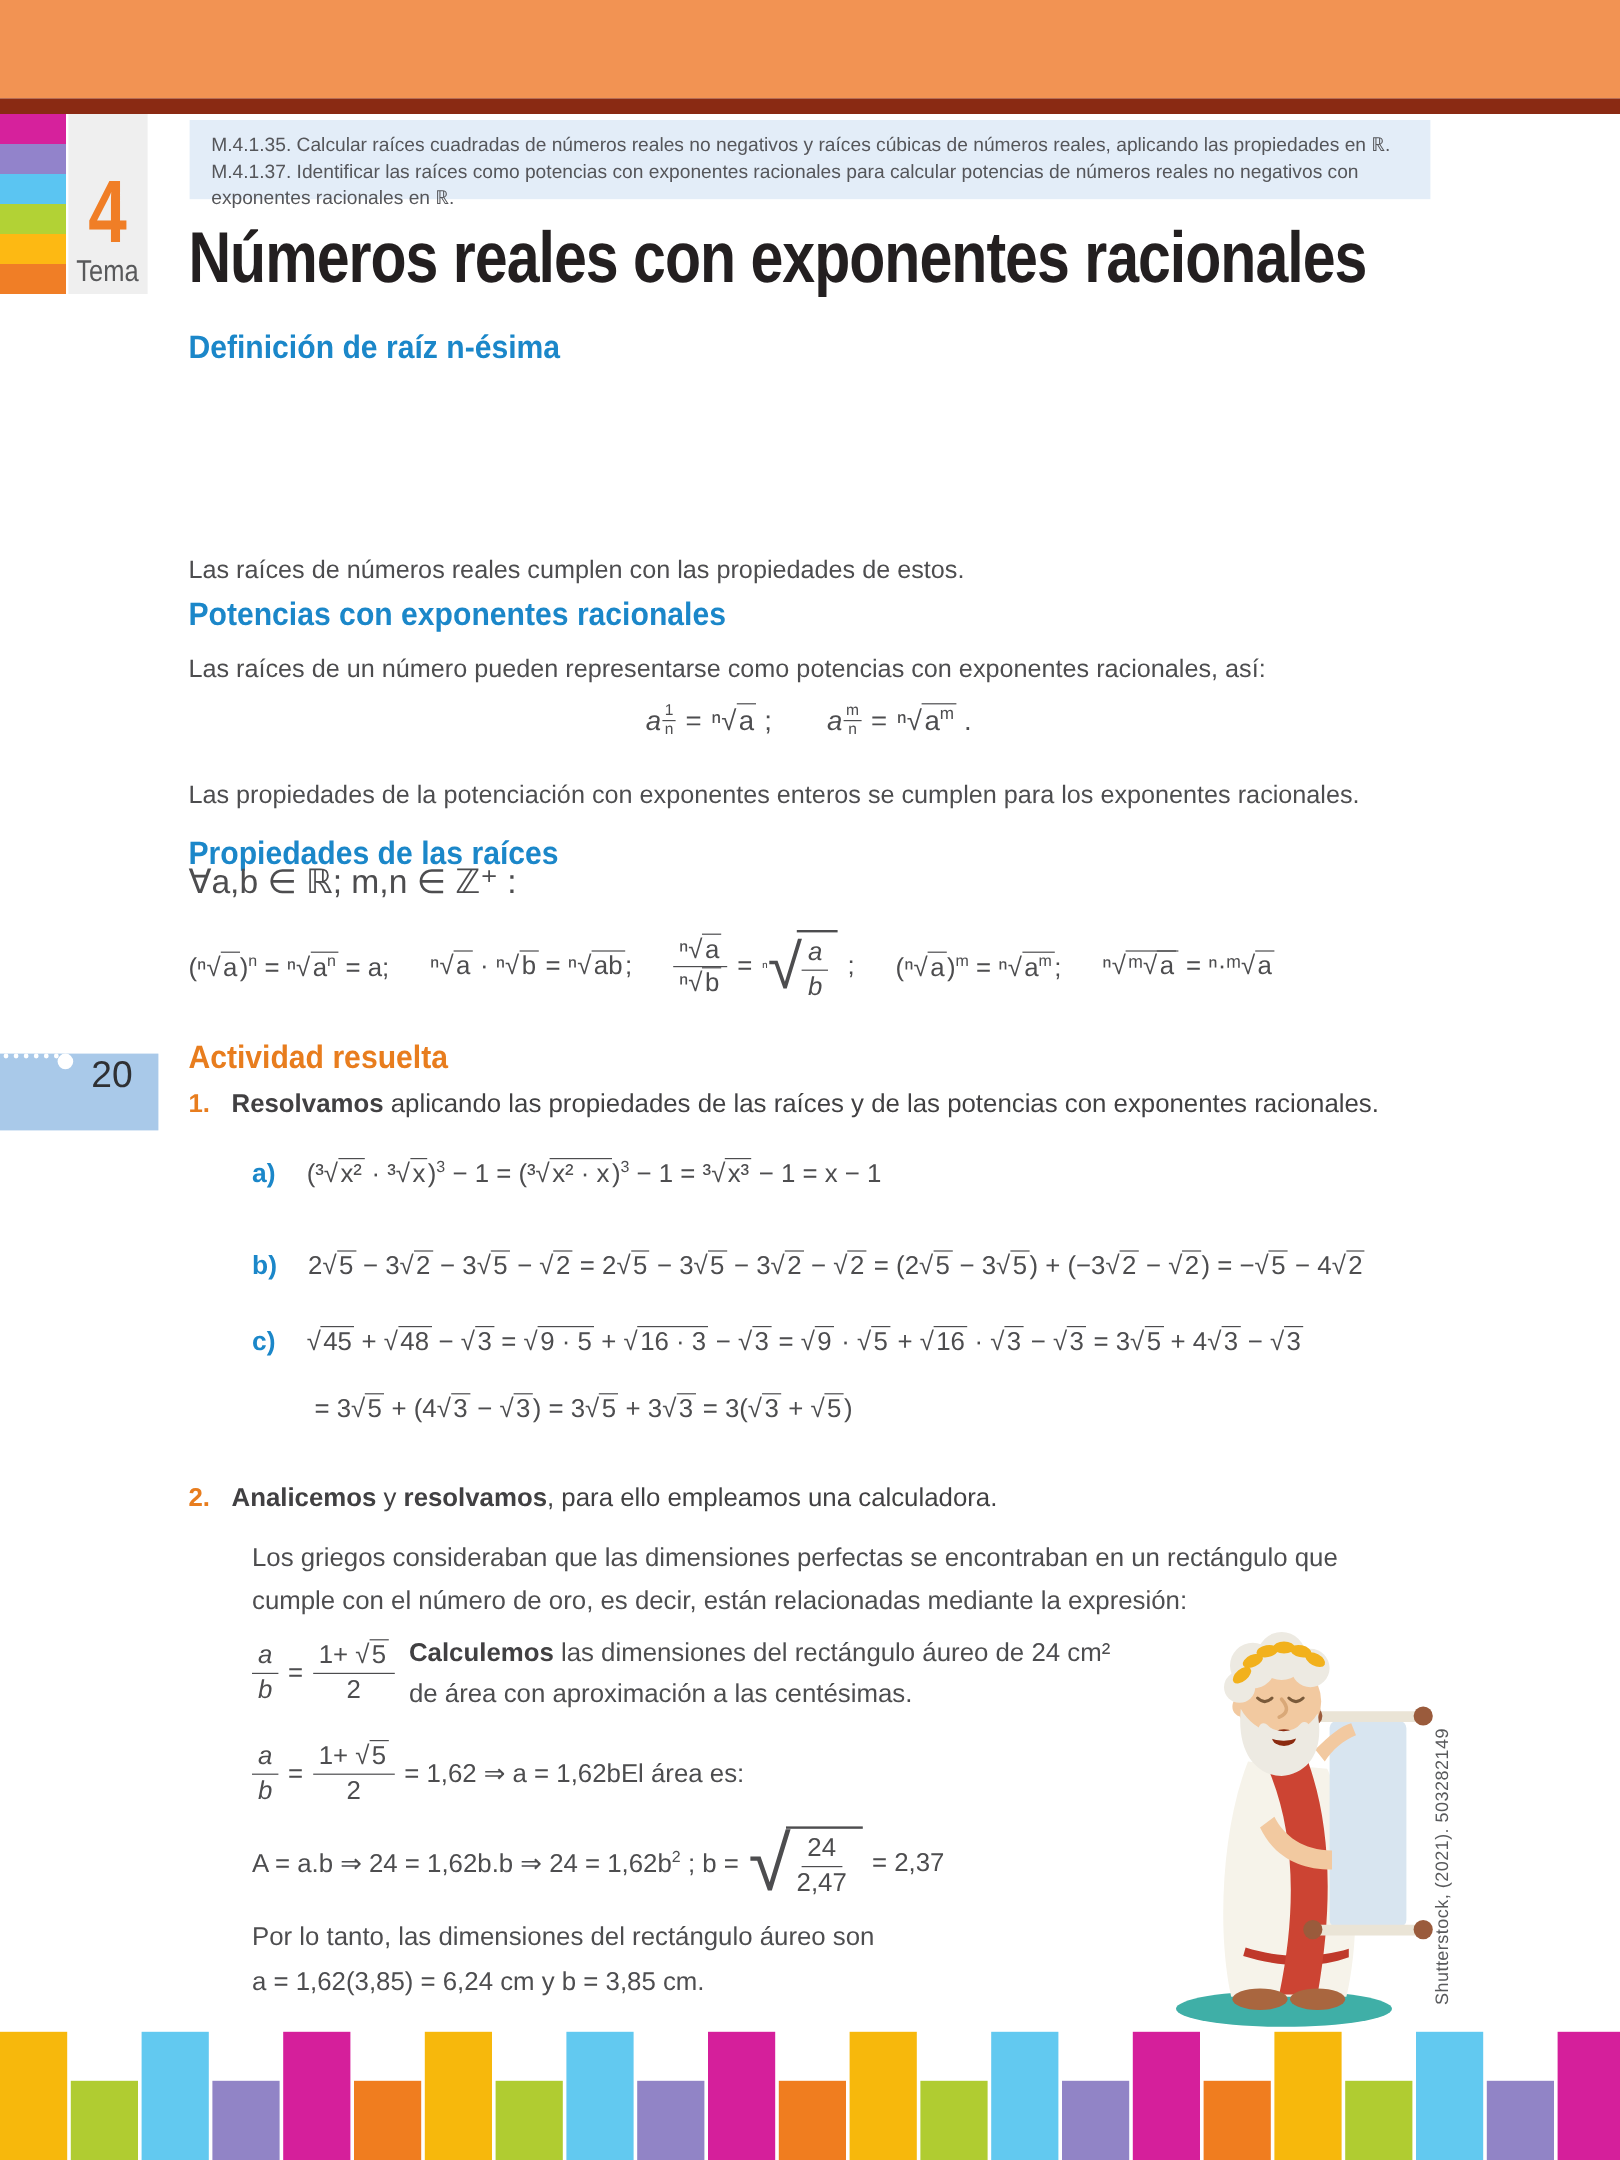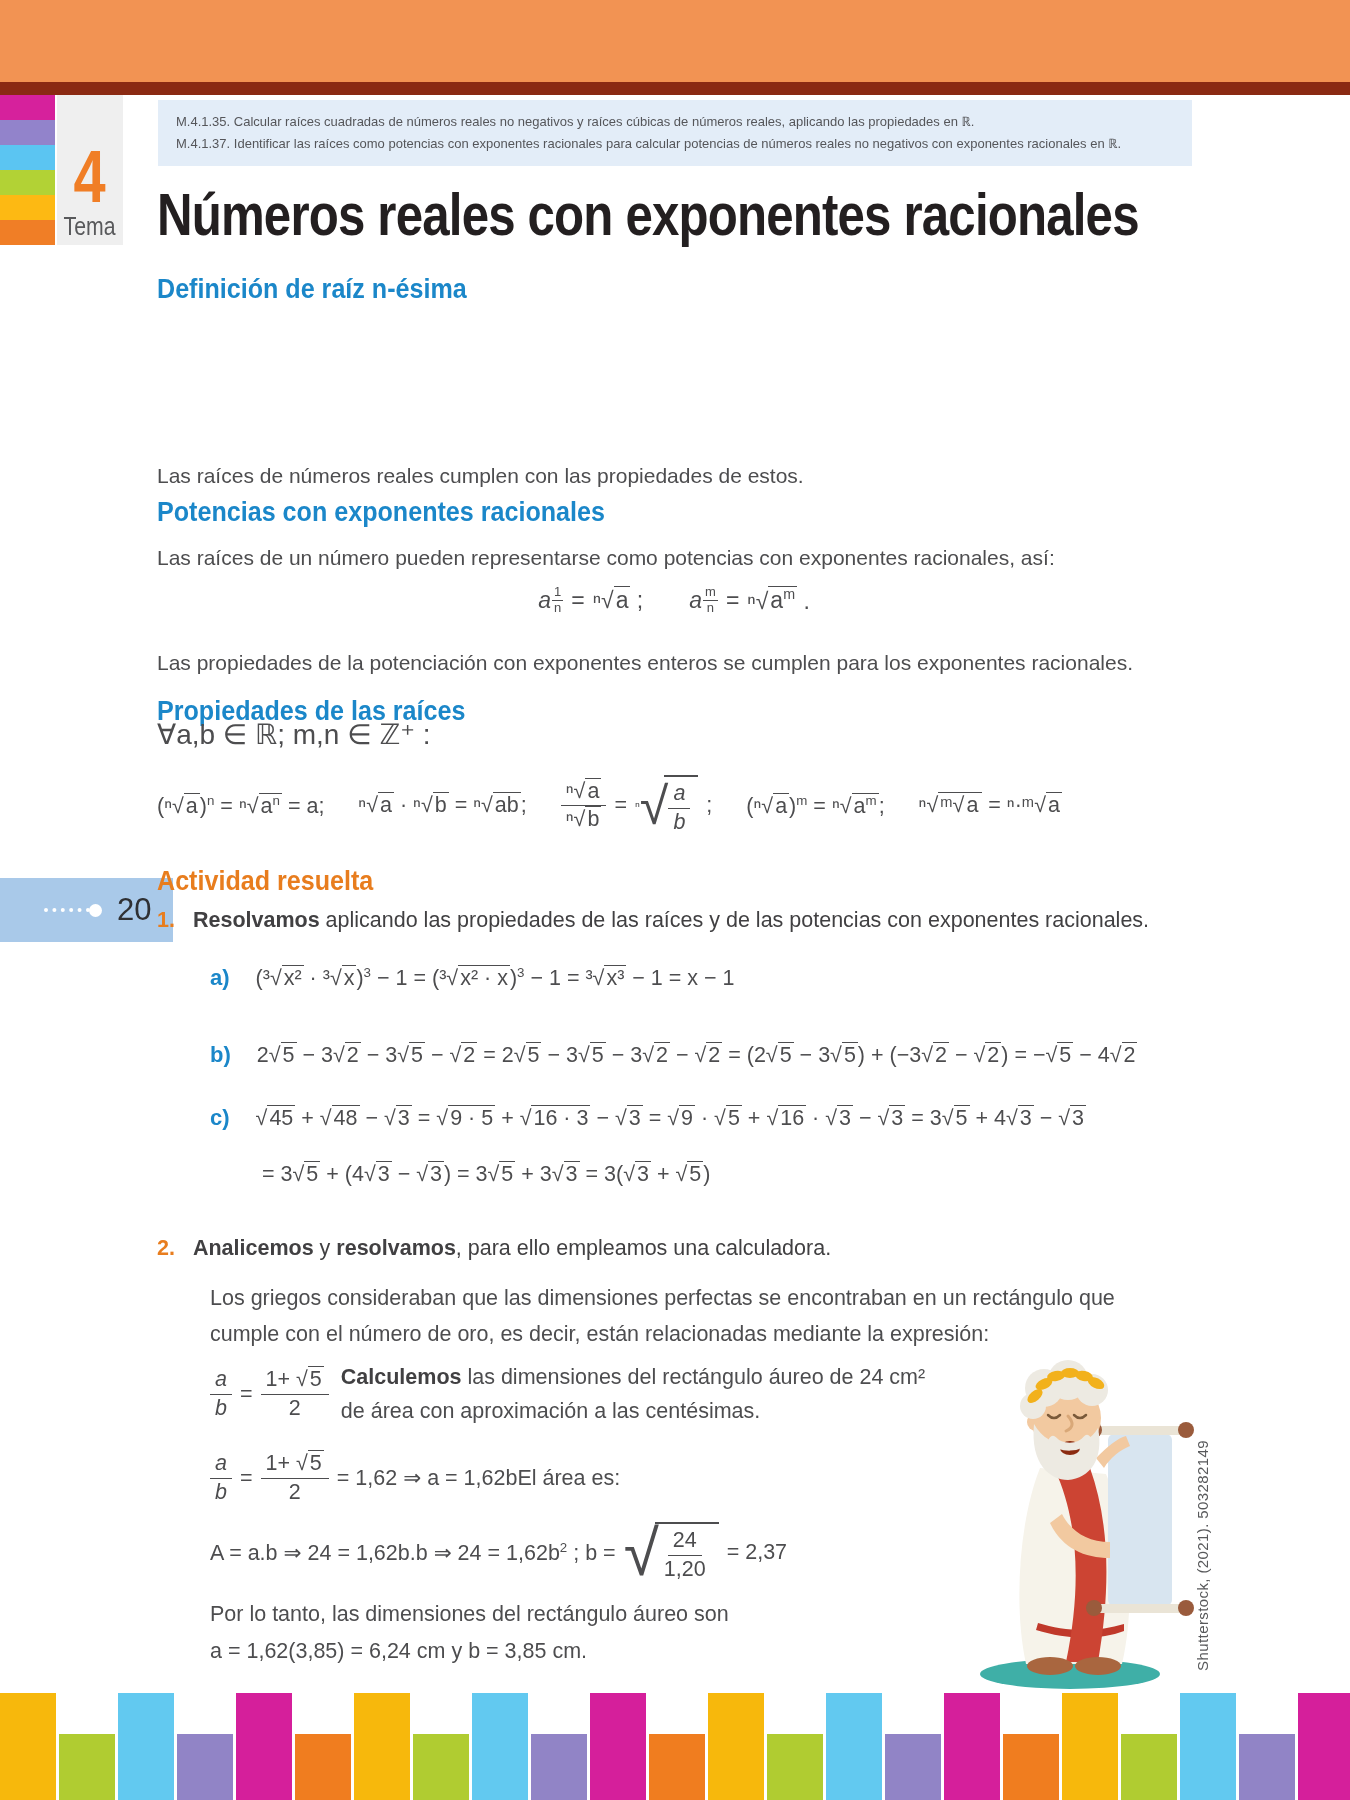--- a/index.html
+++ b/index.html
@@ -10,21 +10,21 @@
   .stripe{position:absolute;left:0;top:82px;width:1350px;height:13px;background:#8A2A13;}
   
   .tema-strip{position:absolute;left:0;top:95px;width:55px;}
   .tema-strip .sq{width:55px;height:25px;}
   .tema-box{position:absolute;left:57px;top:95px;width:66px;height:150px;background:#EFEFEF;
             display:flex;flex-direction:column;align-items:center;justify-content:flex-end;padding-bottom:4px;box-sizing:border-box;}
   .tema-num{color:#F07E26;font-size:74px;font-weight:700;line-height:.95;transform:scaleX(.78);}
   .tema-label{color:#58595B;font-size:25px;transform:scaleX(.85);}
   
   .standards{position:absolute;left:158px;top:100px;width:1034px;height:66px;background:#E3EDF8;
-             box-sizing:border-box;padding:11px 0 0 18px;font-size:13px;color:#55565A;line-height:22px;}
+             box-sizing:border-box;padding:11px 0 0 18px;font-size:16px;color:#55565A;line-height:22px;}
   
   .title{position:absolute;left:157px;top:180px;width:1100px;font-size:60px;font-weight:700;color:#231F20;
          letter-spacing:-1px;transform:scaleX(.82);transform-origin:left center;white-space:nowrap;}
   .h2{position:absolute;left:157px;font-size:27px;font-weight:700;color:#1B87C9;transform:scaleX(.93);transform-origin:left center;white-space:nowrap;}
   .h2.orange{color:#E87D1E;}
   .para{position:absolute;left:157px;width:1045px;font-size:21px;line-height:36px;color:#4D4D4F;}
   
   .vin{border-top:1.6px solid currentColor;padding:0 2px;}
   sup{font-size:62%;}
   .mathrow{position:absolute;display:flex;align-items:center;font-size:21.5px;color:#4D4D4F;white-space:nowrap;}
@@ -40,21 +40,21 @@
                    gap:46px;font-size:23px;color:#4D4D4F;align-items:center;}
   .props{position:absolute;left:157px;top:775px;width:1080px;display:flex;align-items:center;gap:34px;
          font-size:21.5px;color:#4D4D4F;white-space:nowrap;}
   .quant{position:absolute;left:157px;top:718px;font-size:28px;color:#4D4D4F;}
   
   .item-row{position:absolute;left:157px;display:flex;gap:18px;font-size:21.5px;color:#414042;align-items:baseline;}
   .item-num{color:#E87D1E;font-weight:700;}
   .alpha{color:#1B87C9;font-weight:700;font-size:22px;margin-right:26px;}
   .bold{font-weight:700;color:#414042;}
   
-  .page-badge{position:absolute;left:0;top:878px;width:132px;height:64px;background:#A9C9E9;display:flex;align-items:center;padding-left:41px;}
+  .page-badge{position:absolute;left:0;top:878px;width:132px;height:64px;background:#A9C9E9;display:flex;}
   .dots{width:46px;border-top:4px dotted #fff;margin-left:3px;}
   .dotc{width:13px;height:13px;border-radius:50%;background:#fff;margin-left:-1px;}
   .pnum{font-size:31px;color:#2F3033;margin-left:15px;}
   
   .calc-text{width:600px;white-space:normal;font-size:21.5px;line-height:34px;color:#4D4D4F;}
   .attribution{position:absolute;left:1194px;top:1440px;writing-mode:vertical-rl;transform:rotate(180deg);
                font-size:15px;color:#58595B;letter-spacing:.4px;}
   .philo{position:absolute;left:958px;top:1318px;}
   
   .footer-bars{position:absolute;left:0;bottom:0;width:1350px;height:107px;display:flex;align-items:flex-end;gap:3px;overflow:hidden;}
@@ -209,21 +209,21 @@
     <span style="margin-left:8px;">= 1,62 ⇒ a = 1,62b</span>
     <span style="">El área es:</span>
   </div>
 
   <div class="mathrow" style="left:210px;top:1522px;">
     <span>A = a.b ⇒ 24 = 1,62b.b ⇒ 24 = 1,62b<sup>2</sup> ; b =</span>
     <span class="rootwrap" style="margin-left:8px;">
       <span class="rsign" style="font-size:64px;">√</span>
         <span class="rbody"><span class="frac">
             <span class="num">24</span>
-            <span class="den">1,20</span>
+            <span class="den">2,47</span>
           </span></span>
     </span>
     <span style="margin-left:8px;">= 2,37</span>
   </div>
 
   <div class="para" style="left:210px;top:1596px;width:600px;font-size:21.5px;">Por lo tanto, las dimensiones del rectángulo áureo son</div>
   <div class="para" style="left:210px;top:1633px;width:600px;font-size:21.5px;">a = 1,62(3,85) = 6,24 cm y b = 3,85 cm.</div>
 
   <svg class="philo" width="240" height="380" viewBox="0 0 240 380">
     <ellipse cx="112" cy="356" rx="90" ry="15" fill="#3FAFA7"></ellipse>

